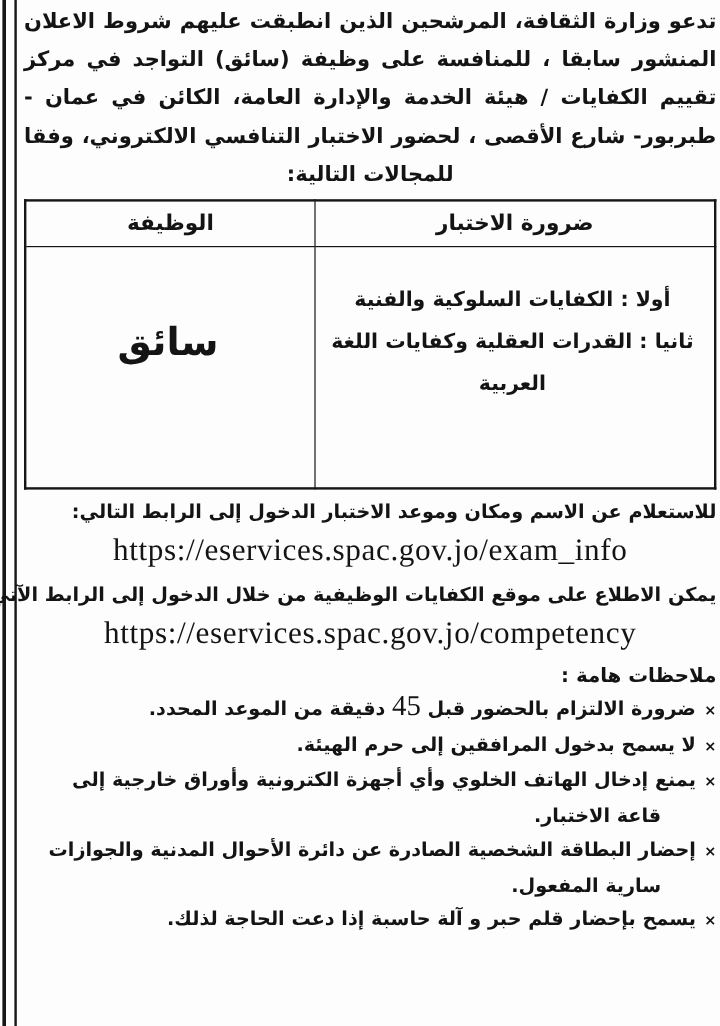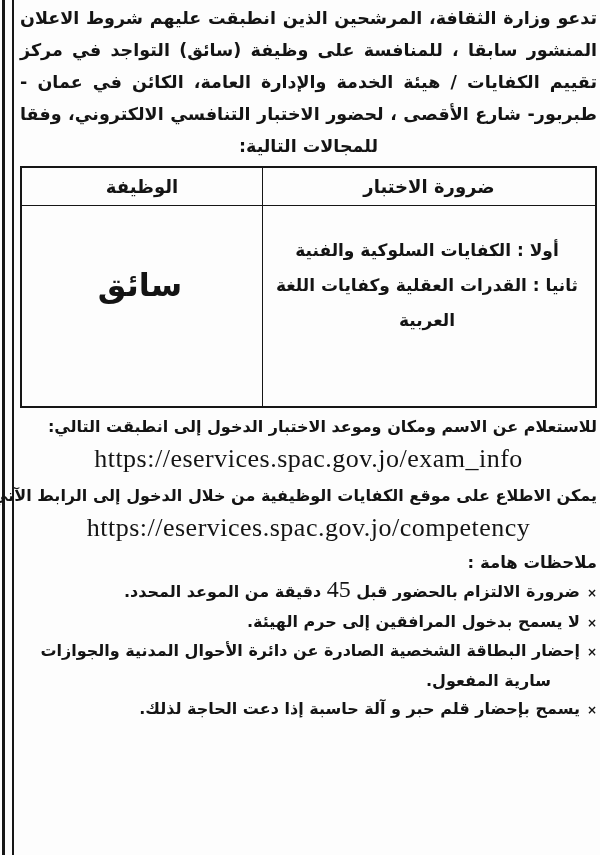--- a/index.html
+++ b/index.html
@@ -82,28 +82,29 @@
         <div class="area-line">أولا : الكفايات السلوكية والفنية</div>
         <div class="area-line">ثانيا : القدرات العقلية وكفايات اللغة العربية</div>
       </td>
       <td class="cell">
         <span class="job-name">سائق</span>
       </td>
     </tr>
   </tbody>
     </table>
 
-  <div class="link-label first">للاستعلام عن الاسم ومكان وموعد الاختبار الدخول إلى انطبقت التالي:</div>
+  <div class="link-label first">للاستعلام عن الاسم ومكان وموعد الاختبار الدخول إلى الرابط التالي:</div>
   <div class="url">https://eservices.spac.gov.jo/exam_info</div>
 
   <div class="link-label">يمكن الاطلاع على موقع الكفايات الوظيفية من خلال الدخول إلى الرابط الآتي:</div>
   <div class="url">https://eservices.spac.gov.jo/competency</div>
 
   <div class="notes-h">ملاحظات هامة :</div>
 
   <ul class="notes">
       <li><span class="bullet">×</span><span class="ar">ضرورة الالتزام بالحضور قبل </span><span class="lat">45</span><span class="ar"> دقيقة من الموعد المحدد.</span></li>
       <li><span class="bullet">×</span><span class="ar">لا يسمح بدخول المرافقين إلى حرم الهيئة.</span></li>
+      <li><span class="bullet">×</span><span class="ar">يمنع إدخال الهاتف الخلوي وأي أجهزة الكترونية وأوراق خارجية إلى قاعة الاختبار.</span></li>
       <li><span class="bullet">×</span><span class="ar">إحضار البطاقة الشخصية الصادرة عن دائرة الأحوال المدنية والجوازات سارية المفعول.</span></li>
       <li><span class="bullet">×</span><span class="ar">يسمح بإحضار قلم حبر و آلة حاسبة إذا دعت الحاجة لذلك.</span></li>
     </ul>
 
 </div>
 
 </body></html>

